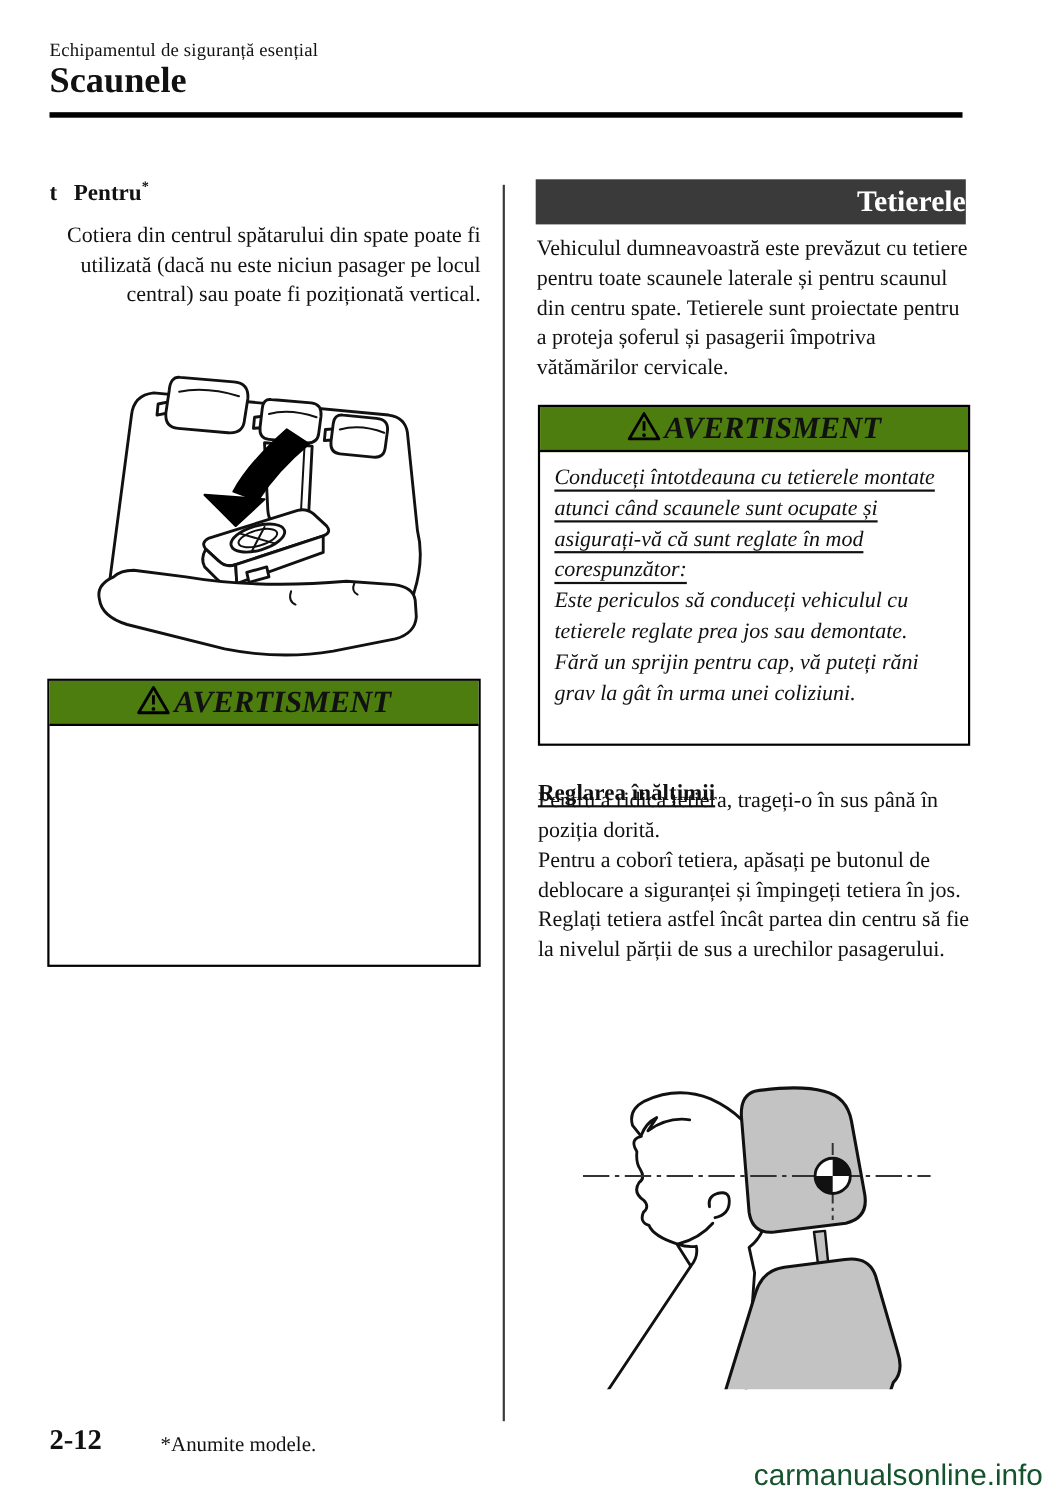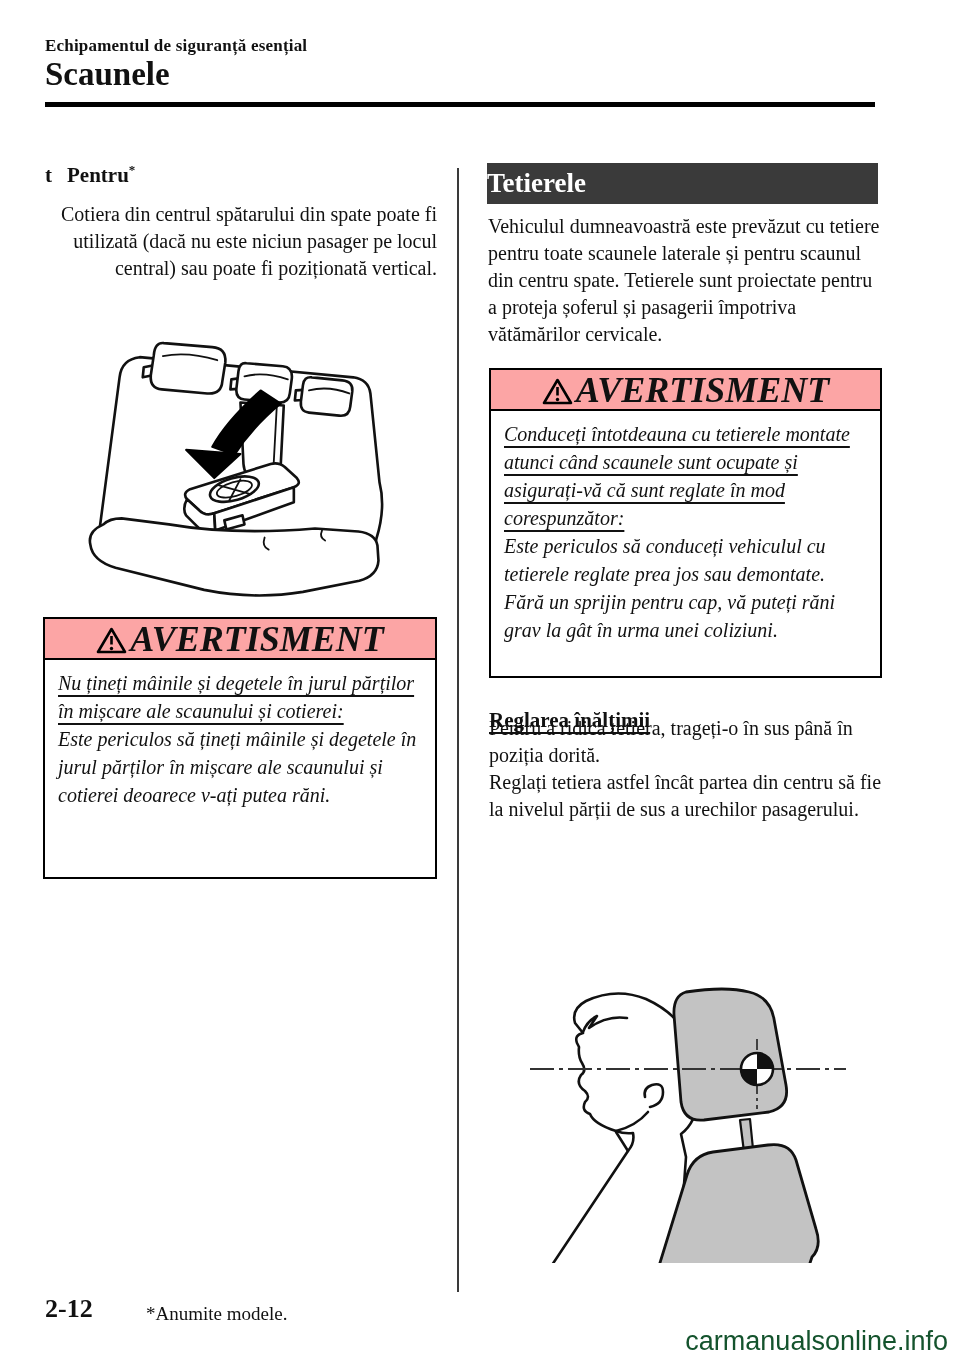--- a/index.html
+++ b/index.html
@@ -1,41 +1,41 @@
 <!DOCTYPE html>
 <html><head>
 <meta charset="utf-8">
 <style>
   html,body{margin:0;padding:0;}
   body{
     width:960px;height:1362px;position:relative;background:#ffffff;
     font-family:"Liberation Serif", serif;color:#111;overflow:hidden;
   }
   .abs{position:absolute;}
-  .crumb{left:45px;top:36px;font-size:17px;font-weight:bold;letter-spacing:.2px;}
+  .crumb{left:45px;top:36px;font-size:17px;font-weight:normal;letter-spacing:.2px;}
   .pagetitle{left:45px;top:56px;font-size:33px;font-weight:bold;}
   .toprule{left:45px;top:102px;width:830px;height:5px;background:#000;}
   .vdivider{left:457px;top:168px;width:2px;height:1124px;background:#3a3a3a;}
 
   .subhead{left:45px;top:162px;font-size:21px;font-weight:bold;display:flex;gap:15px;align-items:baseline;}
   .subhead sup{font-size:13px;vertical-align:super;}
   .bodytext{font-size:20px;line-height:27px;}
   .lpara{left:45px;top:201px;width:392px;text-align:right;}
   .rpara{left:488px;top:213px;width:392px;}
 
   .secbox{left:487px;top:163px;width:391px;height:41px;background:#3a3a3a;
-    display:flex;align-items:center;justify-content:flex-start;}
+    display:flex;align-items:center;justify-content:flex-end;}
   .secbox .sectitle{color:#fff;font-size:27px;font-weight:bold;}
 
   .warnbox{border:2px solid #000;background:#fff;}
   .warnbox1{left:43px;top:617px;width:390px;height:258px;}
   .warnbox2{left:489px;top:368px;width:389px;height:306px;}
-  .whead{height:39px;background:#fca5a5;border-bottom:2px solid #000;
+  .whead{height:39px;background:#4d7c0f;border-bottom:2px solid #000;
     display:flex;align-items:center;justify-content:center;gap:3px;
-    font-size:36px;font-weight:bold;font-style:italic;}
+    font-size:28px;font-weight:bold;font-style:italic;}
   .wbody{padding:9px 13px 0 13px;font-size:20px;line-height:28px;font-weight:normal;font-style:italic;}
   .wlead{text-decoration:underline;text-decoration-thickness:2px;text-underline-offset:5px;}
 
   .regheading{left:489px;top:708px;font-size:21px;font-weight:bold;
     text-decoration:underline;text-decoration-thickness:2px;text-underline-offset:5px;}
   .regparas{left:489px;top:715px;width:394px;}
   .regparas p{margin:0;}
 
   .figure{line-height:0;}
   .fig-seat{left:73px;top:333px;}
@@ -105,24 +105,20 @@
   <div class="whead">
     <span>
       <svg width="31" height="29" viewBox="0 0 31 29" style="vertical-align:-4px">
         <path d="M15.5,3 L29,26 L2,26 Z" fill="none" stroke="#000" stroke-width="2.6" stroke-linejoin="round"></path>
         <line x1="15.5" y1="10" x2="15.5" y2="18.5" stroke="#000" stroke-width="2.6"></line>
         <circle cx="15.5" cy="22.5" r="1.7" fill="#000" stroke="none"></circle>
       </svg>
     </span>
     <span>AVERTISMENT</span>
   </div>
-  <div class="wbody">
-    <div class="wlead">Nu țineți mâinile și degetele în jurul părților în mișcare ale scaunului și cotierei:</div>
-    <div>Este periculos să țineți mâinile și degetele în jurul părților în mișcare ale scaunului și cotierei deoarece v-ați putea răni.</div>
-  </div>
 </div>
 
 <div class="abs secbox">
   <span class="sectitle">Tetierele</span>
 </div>
 <div class="abs bodytext rpara">Vehiculul dumneavoastră este prevăzut cu tetiere pentru toate scaunele laterale și pentru scaunul din centru spate. Tetierele sunt proiectate pentru a proteja șoferul și pasagerii împotriva vătămărilor cervicale.</div>
 
 <div class="abs warnbox warnbox2">
   <div class="whead">
     <span>
@@ -136,20 +132,21 @@
   </div>
   <div class="wbody">
     <div class="wlead">Conduceți întotdeauna cu tetierele montate atunci când scaunele sunt ocupate și asigurați-vă că sunt reglate în mod corespunzător:</div>
     <div>Este periculos să conduceți vehiculul cu tetierele reglate prea jos sau demontate. Fără un sprijin pentru cap, vă puteți răni grav la gât în urma unei coliziuni.</div>
   </div>
 </div>
 
 <div class="abs regheading">Reglarea înălțimii</div>
 <div class="abs bodytext regparas">
   <p>Pentru a ridica tetiera, trageți-o în sus până în poziția dorită.</p>
+  <p>Pentru a coborî tetiera, apăsați pe butonul de deblocare a siguranței și împingeți tetiera în jos.</p>
   <p>Reglați tetiera astfel încât partea din centru să fie la nivelul părții de sus a urechilor pasagerului.</p>
 </div>
 
 <div class="abs figure fig-head">
   <svg width="345" height="278" viewBox="0 0 345 278">
 
     <g stroke="#111" stroke-width="2.6" stroke-linejoin="round" stroke-linecap="round">
       <path fill="#fff" d="M22,283 L100,166 Q107,158 105,148 Q96,149 88,146 Q66,139 62,129 Q53,126 57,117 Q63,112 57,106 Q47,99 53,90 Q59,86 54,78 Q50,72 51,62 L49,58 Q46,50 55,48 L47,38 Q43,24 58,16 Q88,2 118,14 Q151,29 163,58 Q176,85 172,110 Q168,138 153,149 L158,172 L150,283 Z"></path>
       <path fill="none" d="M117,112 Q115,103 124,100 Q135,97 135,107 Q135,119 122,122"></path>
       <path fill="none" d="M88,146 Q108,141 120,127"></path>

